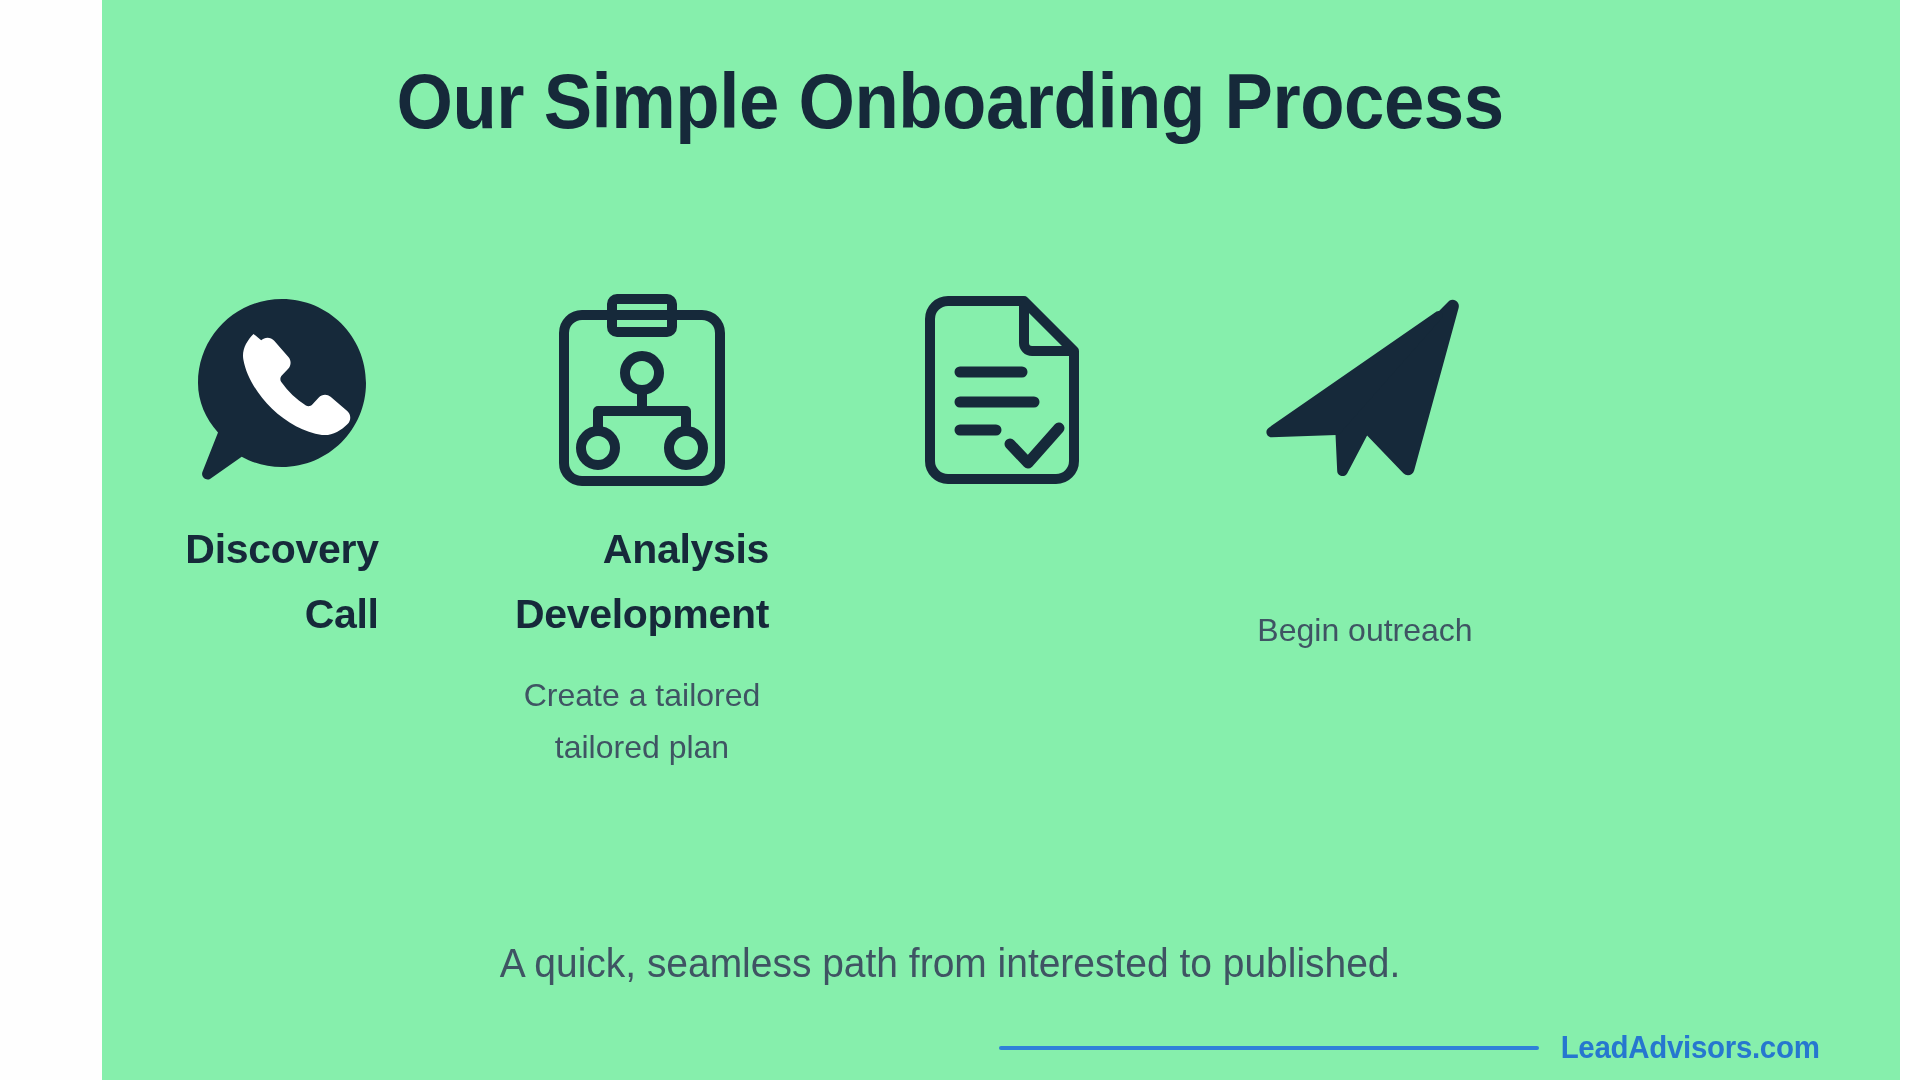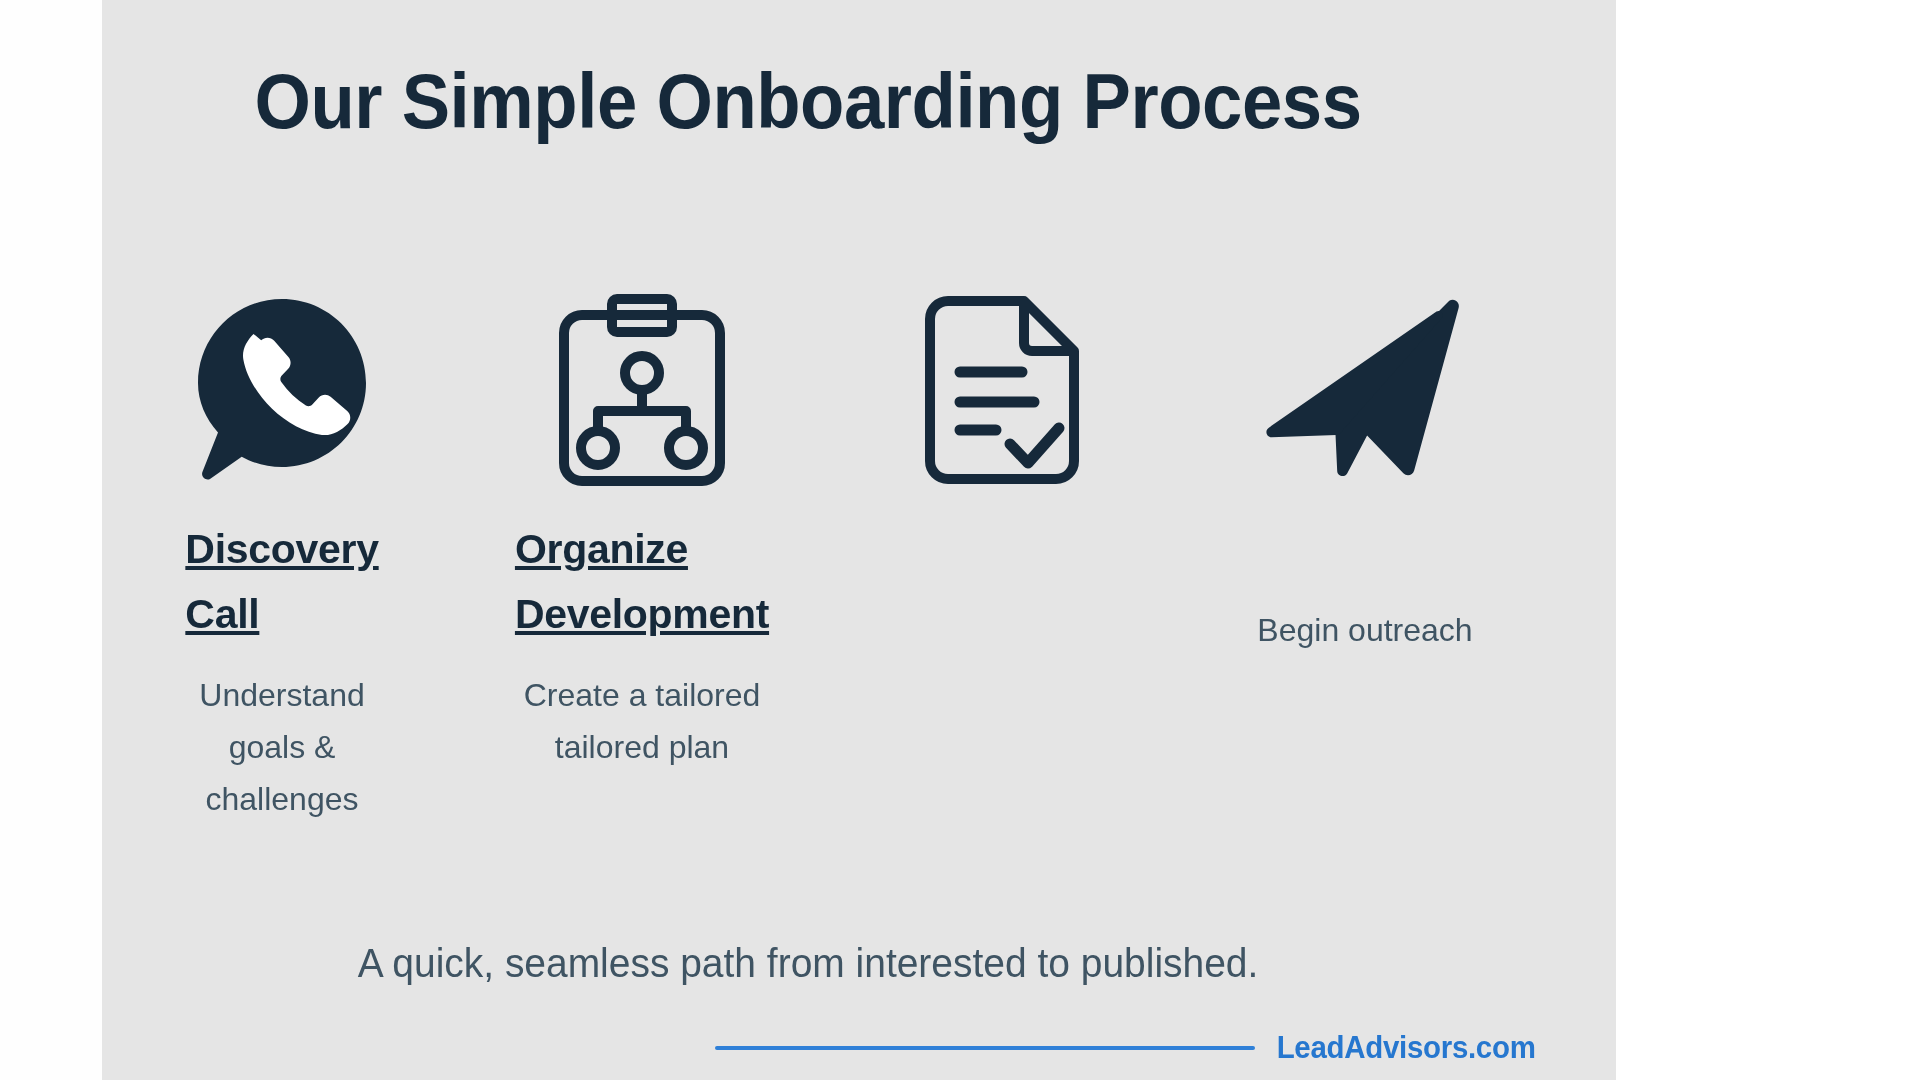--- a/index.html
+++ b/index.html
@@ -4,22 +4,22 @@
 <style>
   * { margin:0; padding:0; box-sizing:border-box; }
   html, body {
     width:1920px; height:1080px;
     overflow:hidden;
     background:#FFFFFF;
     font-family:"Liberation Sans", sans-serif;
   }
   #canvas {
     position:relative;
-    width:1616px; height:1080px;
-    background:#e5e5e5;
+    width:1900px; height:1080px;
+    background:#86efac;
     overflow:hidden;
   }
   
   .gutter-left {
     position:absolute; left:0; top:0;
     width:102px; height:1080px;
     background:#FEFEFE;
   }
 
   
@@ -61,24 +61,23 @@
     justify-content:center;
   }
   .icon-wrap svg { display:block; }
 
   .step-title {
     margin-top:22px;
     font-size:41px;
     line-height:65px;
     font-weight:700;
     color:#16293A;
-    text-align:left;
+    text-align:right;
     letter-spacing:-0.3px;
     white-space:pre-line;
-    text-decoration:underline;
   }
   .step-desc {
     margin-top:22px;
     font-size:32px;
     line-height:52px;
     font-weight:400;
     color:#3F5463;
     text-align:center;
     white-space:pre-line;
   }
@@ -151,38 +150,35 @@
 
     <div class="step">
       <div class="icon-wrap">
         <svg width="172" height="186" viewBox="0 0 172 186" aria-hidden="true">
           <path fill="#16293A" d="M86 2c46.4 0 84 37.6 84 84 0 46.4-37.6 84-84 84-14.6 0-28.3-3.7-40.3-10.3L14 182c-4.6 2.1-9.4-2.6-7.5-7.3L22 135.5C9.5 121.4 2 104.6 2 86 2 39.6 39.6 2 86 2z"></path>
           <path fill="#FFFFFF" d="M66.2 44.2c3.7-3.6 9.6-3.4 13 .5l14.2 16.2c3 3.4 2.9 8.5-.2 11.8l-6.4 6.9c-1.7 1.8-1.9 4.5-.5 6.5 6.6 9.4 14.9 17.4 24.6 23.4 2.1 1.3 4.8.9 6.4-.9l6.5-7.2c3.1-3.4 8.3-3.7 11.8-.7l16.6 14.3c3.9 3.4 4.1 9.4.4 13-7.1 7-16.3 12.2-25.7 10.9-17.2-2.4-35.2-12.2-50.1-26.5C62 97.9 51.2 80.2 48.3 63.2c-1.6-9.4 3.3-18.4 10.2-25.3z" transform="translate(-1,-1)"></path>
         </svg>
       </div>
       <div class="step-title">Discovery
 Call</div>
-      <div class="step-desc">Understand
-goals &amp;
-challenges</div>
     </div>
 
 
     <div class="step">
       <div class="icon-wrap">
         <svg width="176" height="200" viewBox="0 0 176 200" aria-hidden="true">
           <rect x="10" y="25" width="156" height="166" rx="18" ry="18" fill="none" stroke="#16293A" stroke-width="10"></rect>
           <rect x="58" y="9" width="60" height="33" rx="5" ry="5" fill="none" stroke="#16293A" stroke-width="10"></rect>
           <circle cx="88" cy="83" r="17" fill="none" stroke="#16293A" stroke-width="10"></circle>
           <path d="M88 100 V121 M44 121 H132 M44 121 V141 M132 121 V141" fill="none" stroke="#16293A" stroke-width="10" stroke-linecap="round" stroke-linejoin="round"></path>
           <circle cx="44" cy="158" r="17" fill="none" stroke="#16293A" stroke-width="10"></circle>
           <circle cx="132" cy="158" r="17" fill="none" stroke="#16293A" stroke-width="10"></circle>
         </svg>
       </div>
-      <div class="step-title">Organize
+      <div class="step-title">Analysis
 Development</div>
       <div class="step-desc">Create a tailored
 tailored plan</div>
     </div>
 
     <div class="step">
       <div class="icon-wrap">
         <svg width="176" height="196" viewBox="0 0 176 196" aria-hidden="true">
           <path d="M16 27a18 18 0 0 1 18-18h76l50 50v110a18 18 0 0 1-18 18H34a18 18 0 0 1-18-18z" fill="none" stroke="#16293A" stroke-width="10" stroke-linejoin="round"></path>
           <path d="M110 9v42a8 8 0 0 0 8 8h42" fill="none" stroke="#16293A" stroke-width="10" stroke-linejoin="round"></path>

